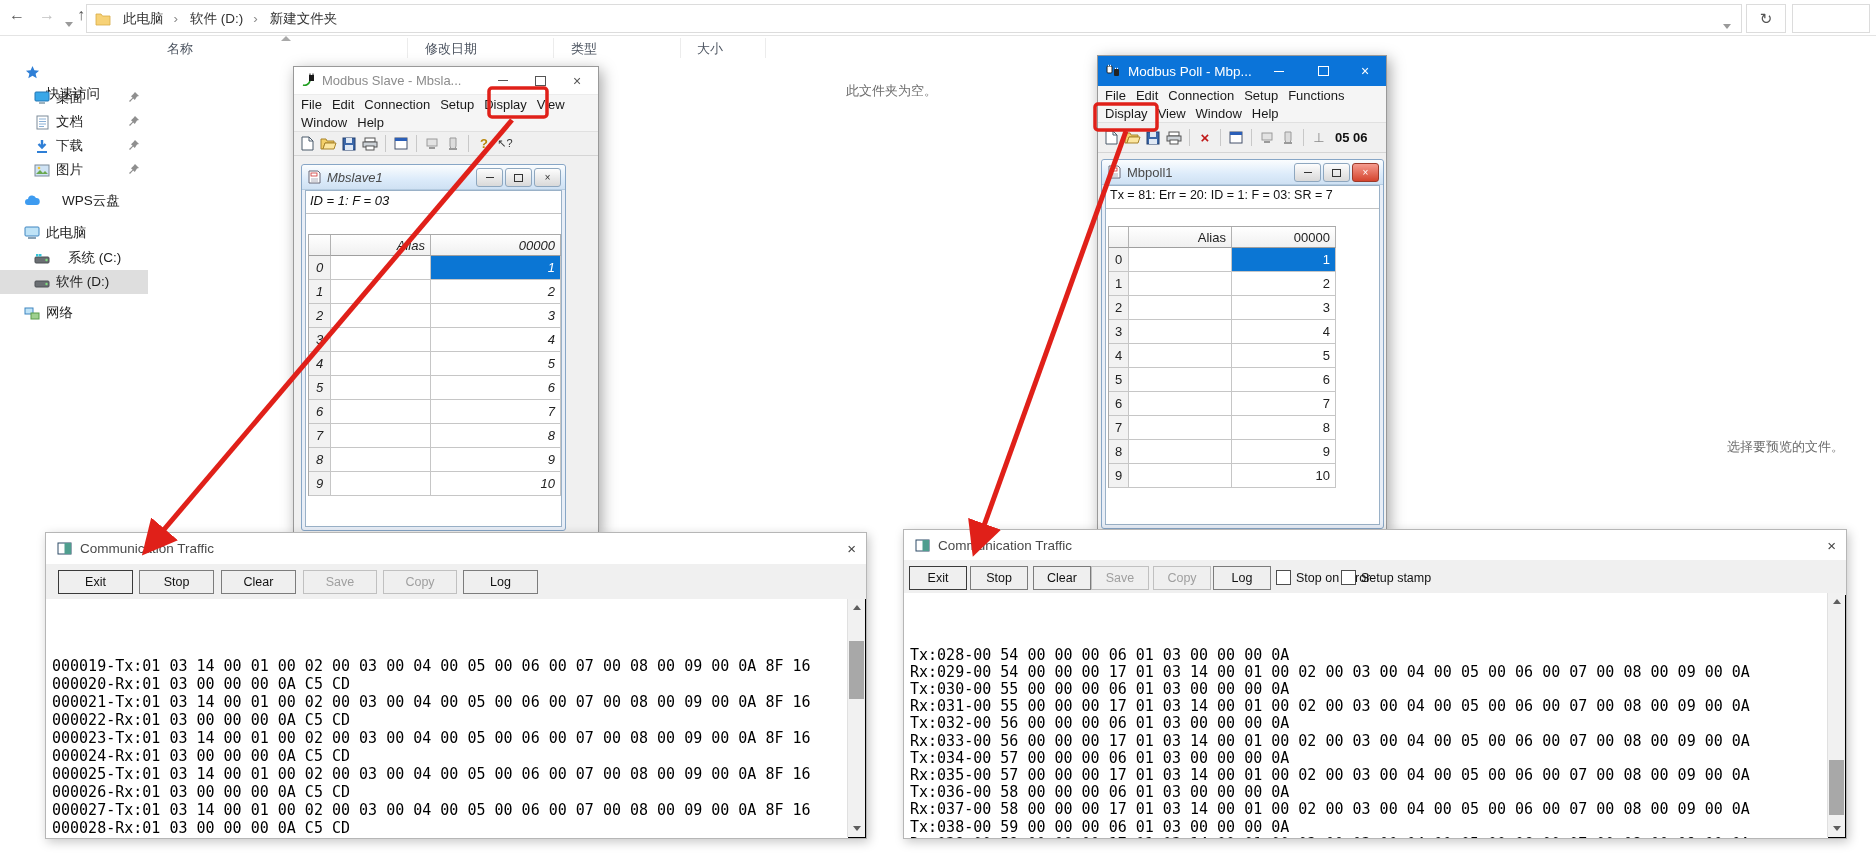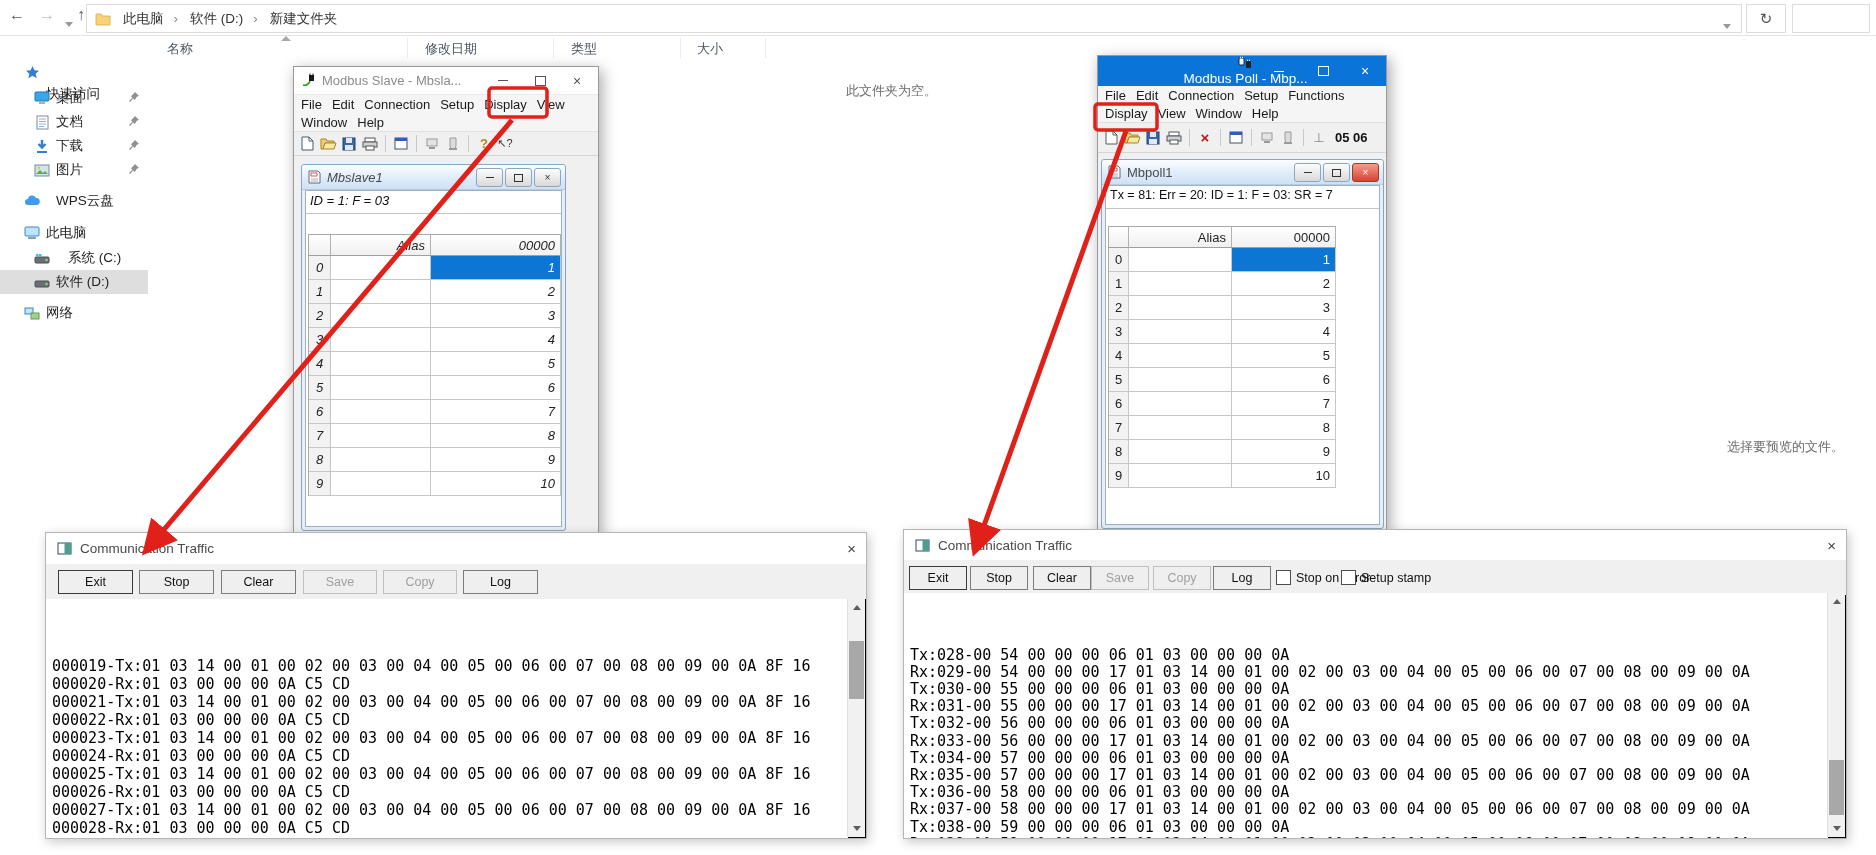--- a/index.html
+++ b/index.html
@@ -180,21 +180,21 @@
     <span class="pin"><svg width="12" height="12" viewBox="0 0 12 12">
           <path d="M7 1l4 4-2 .6L6.8 9 5.2 7.4 2 11l-1-1 3.6-3.2L3 5.2 5.4 3z" fill="#8f8f8f"></path>
         </svg></span>
   </div>
   <div class="siderow" style="top:189px;">
     <span class="sideicon" style="margin-left:24px;">
       <svg width="16" height="12" viewBox="0 0 16 12">
           <path d="M4 10a3 3 0 010-6 4.2 4.2 0 018-1 3.3 3.3 0 01.5 7z" fill="#3d9bf0"></path>
         </svg>
     </span>
-    <span style="margin-left:16px;">WPS云盘</span>
+    <span style="margin-left:22px;">WPS云盘</span>
   </div>
   <div class="siderow" style="top:221px;">
     <span class="sideicon" style="margin-left:24px;">
       <svg width="16" height="14" viewBox="0 0 16 14">
           <rect x="1" y="1" width="14" height="9" rx="1" fill="#bfe3f7" stroke="#3e85c0"></rect>
           <rect x="4" y="11" width="8" height="2" fill="#8aa2b5"></rect>
         </svg>
     </span>
     <span style="margin-left:6px;">此电脑</span>
   </div>
@@ -394,21 +394,21 @@
               <span class="gcell cell-alias"></span>
               <span class="gcell cell-val">10</span>
             </div>
             </div>
         </div>
       </div>
     </div>
   </div>
 
   <div class="win" style="left:1097px;top:55px;width:288px;height:474px;">
-    <div style="height:30px;background:#0b74d9;display:flex;align-items:center;position:relative;flex-direction:column;">
+    <div style="height:30px;background:#0b74d9;display:flex;align-items:center;position:relative;">
       <span class="sideicon" style="margin-left:7px;">
         <svg width="15" height="15" viewBox="0 0 15 15">
             <rect x="1" y="2" width="5" height="7" rx="1" fill="#fff" stroke="#222"></rect>
             <rect x="8" y="5" width="5" height="7" rx="1" fill="#222"></rect>
             <path d="M2.5 2V.8M4.5 2V.8M9.5 5V3.8M11.5 5V3.8" stroke="#fff"></path>
           </svg>
       </span>
       <span style="margin-left:7px;font-size:13.5px;color:#fff;">Modbus Poll - Mbp...</span>
       <span class="capbtn" style="right:92px;color:#fff;">
           <span class="glyph-min"></span>

